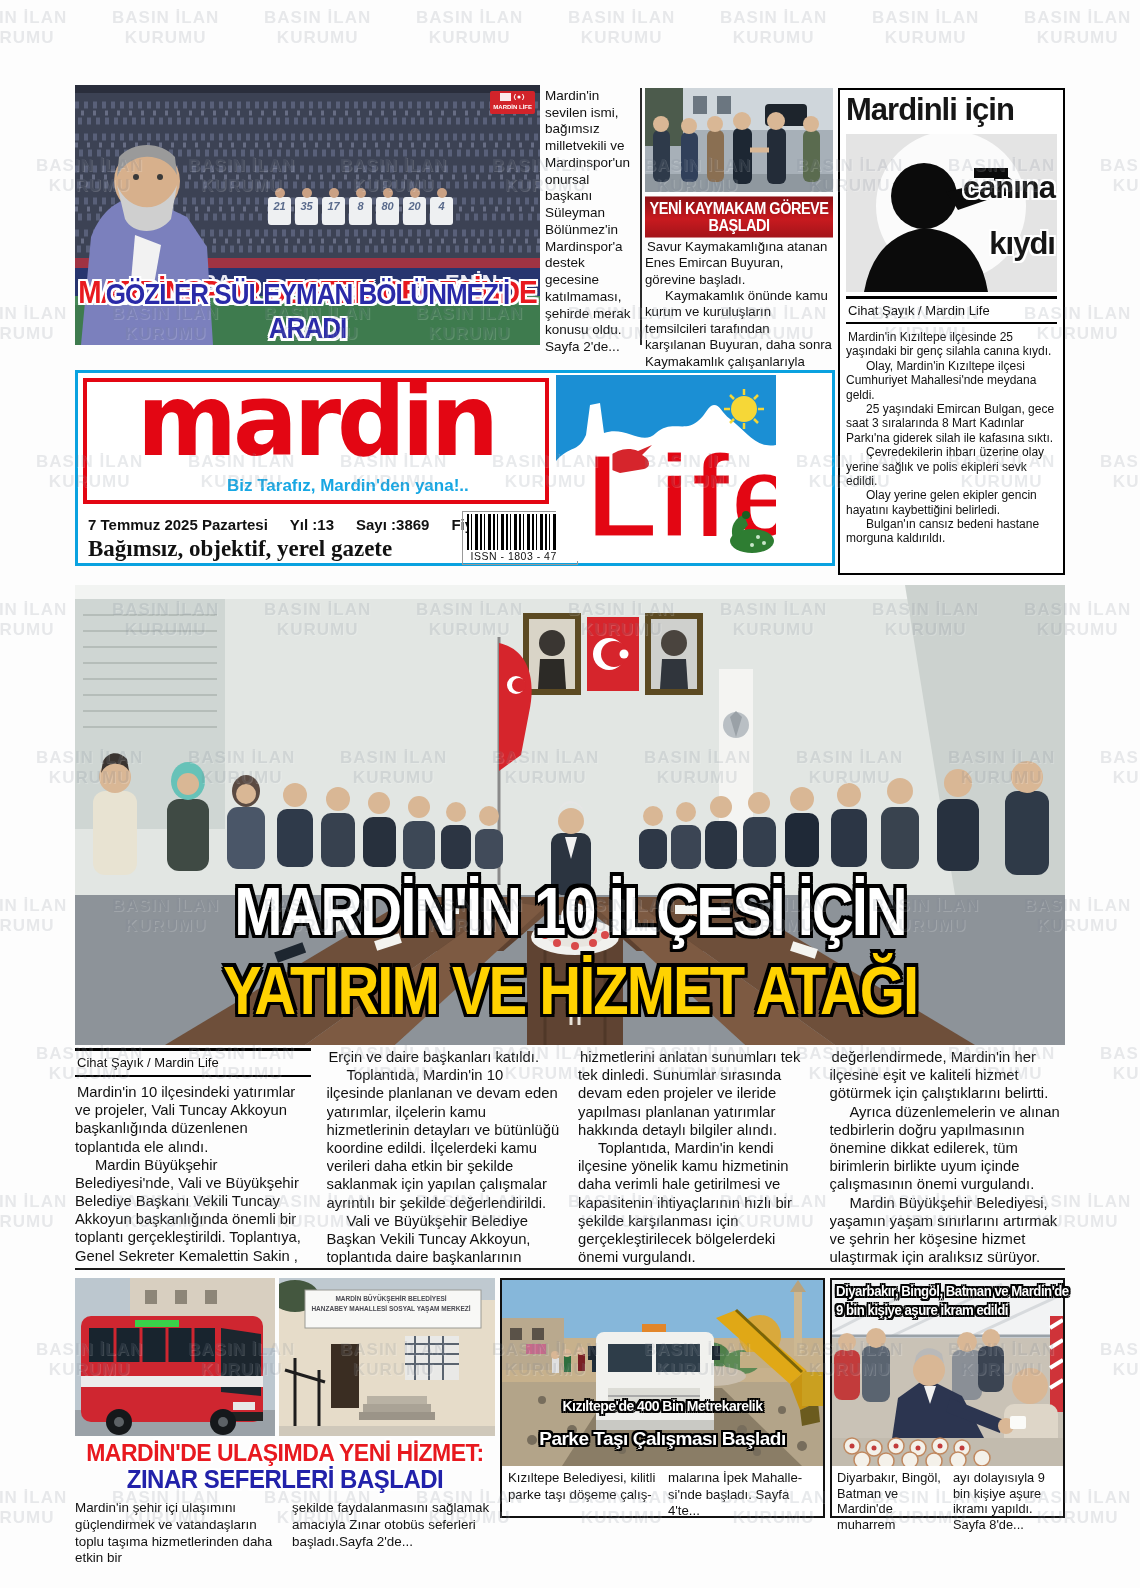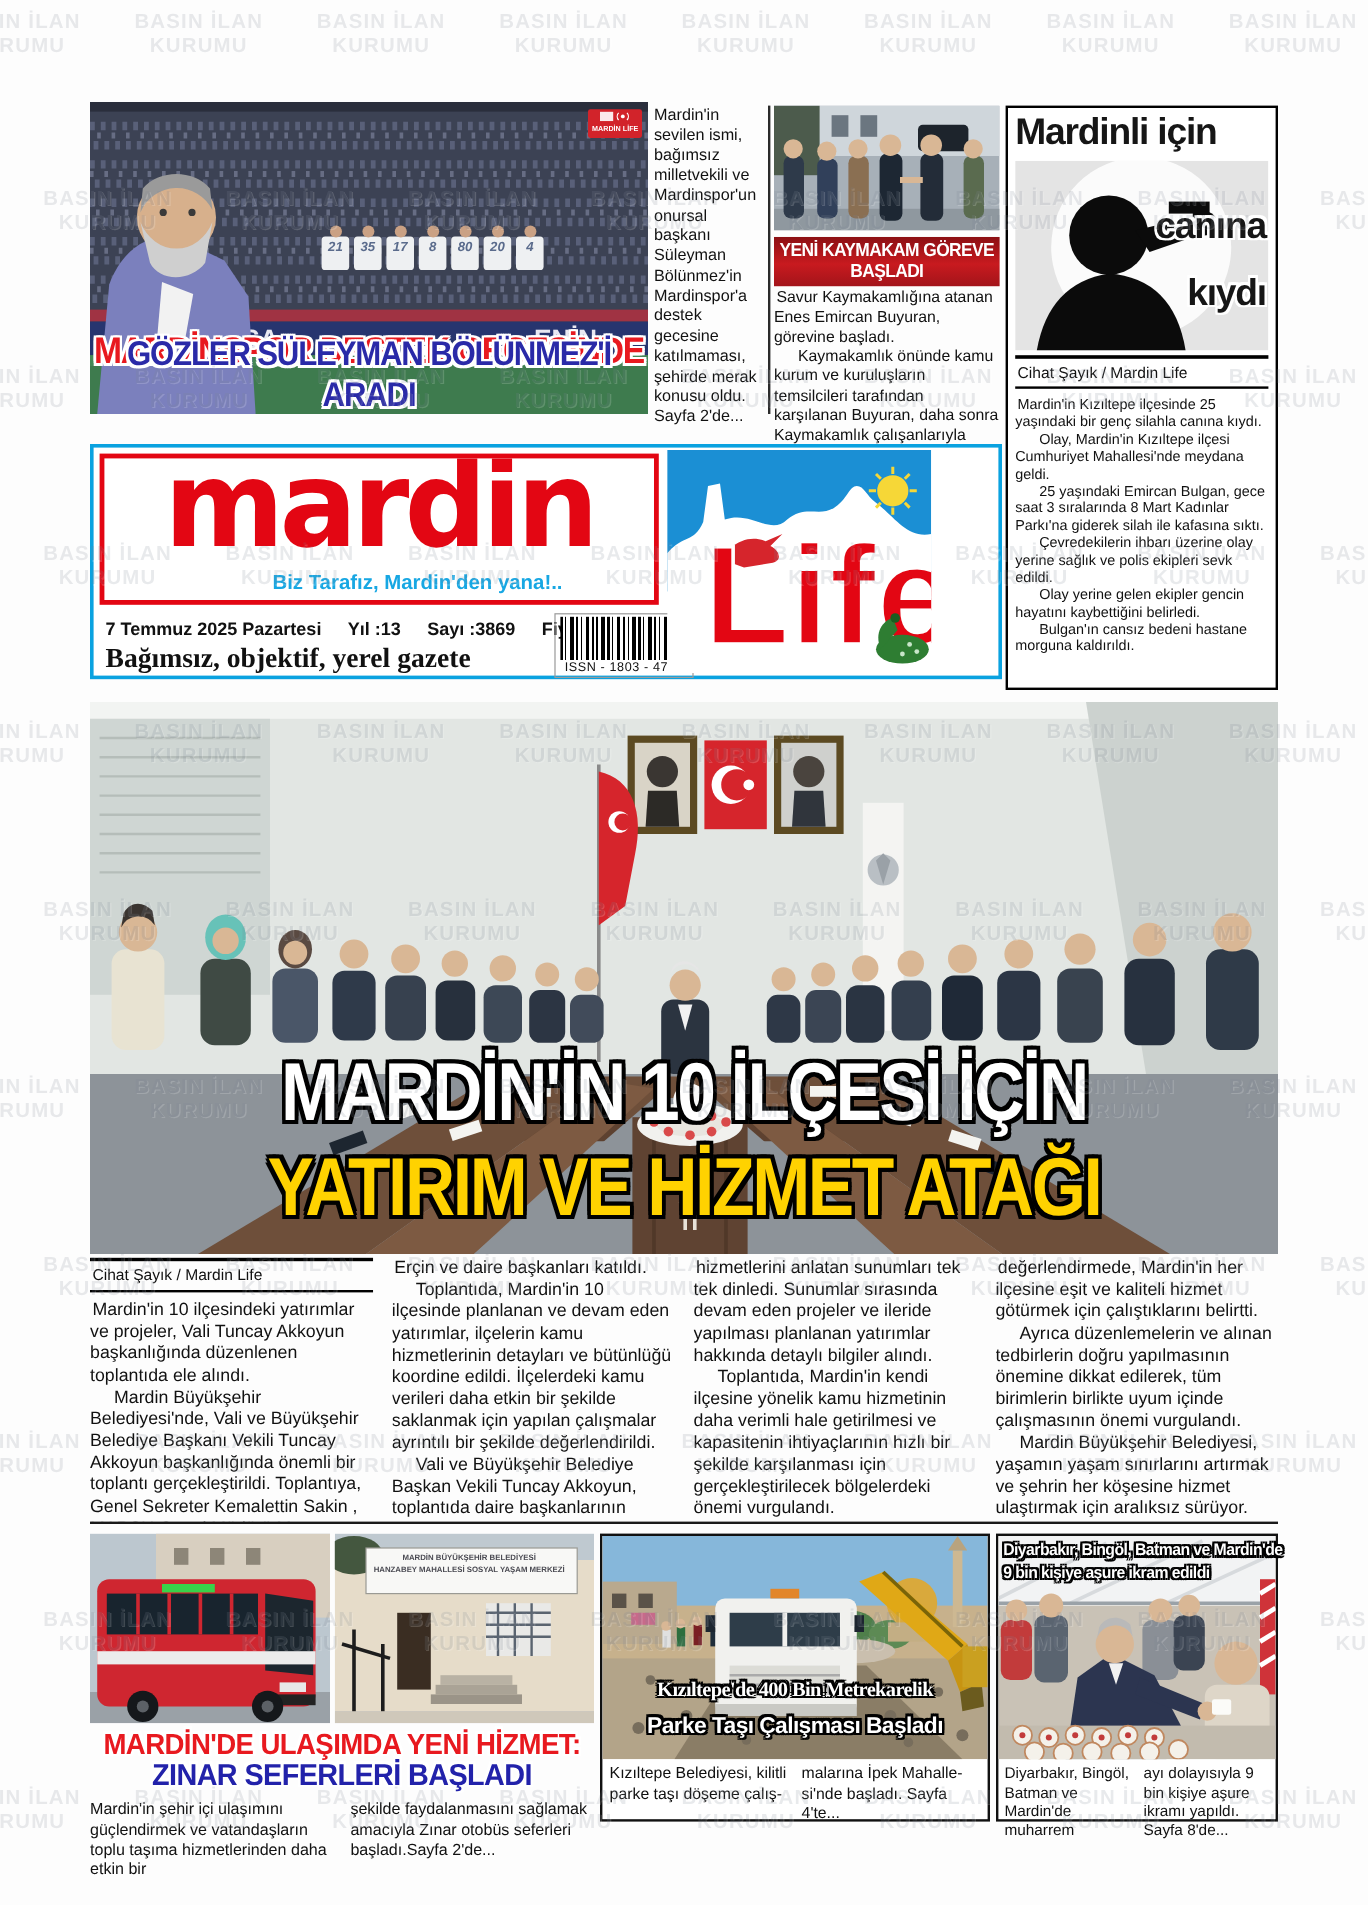--- a/index.html
+++ b/index.html
@@ -72,21 +72,21 @@
   .para.b{font-weight:bold;}
   
   .bl-block{left:75px;top:1278px;width:420px;height:282px;}
   .bl-photos{display:flex;gap:4px;}
   .bl-h{width:100%;text-align:center;font-weight:800;letter-spacing:-0.5px;transform:scaleY(1.05);}
   .bl-h1{top:162px;font-size:23px;color:#e8191f;}
   .bl-h2{top:188px;font-size:24px;color:#2222aa;}
   .bl-cols{top:222px;left:0;width:420px;display:flex;gap:14px;font-size:13.4px;line-height:1.25;}
   .bm-block{left:500px;top:1278px;width:325px;height:240px;border:2px solid #111;box-sizing:border-box;background:#fff;}
   .bm-h{width:100%;text-align:center;font-weight:800;color:#fff;letter-spacing:-0.5px;z-index:5;}
-  .bm-h1{top:118px;font-size:17px;font-family:Liberation Serif, serif;}
+  .bm-h1{top:118px;font-size:14px;}
   .bm-h2{top:148px;font-size:19px;}
   .bm-cols{top:190px;left:6px;width:310px;display:flex;gap:10px;font-size:13.2px;line-height:1.25;}
   .br-block{left:830px;top:1278px;width:235px;height:240px;border:2px solid #111;box-sizing:border-box;background:#fff;}
   .br-h{left:4px;font-weight:800;color:#fff;letter-spacing:-0.5px;z-index:5;transform:scaleX(0.94);transform-origin:left;white-space:nowrap;}
   .br-h1{top:3px;font-size:14px;}
   .br-h2{top:22px;font-size:14px;}
   .br-cols{top:190px;left:5px;width:224px;display:flex;gap:8px;font-size:12.8px;line-height:1.22;}
   .bcol{flex:1;}
   .banner-text{left:30px;top:16px;width:168px;text-align:center;color:#4a4a52;font-size:6.5px;
                font-weight:bold;line-height:1.5;z-index:4;}

